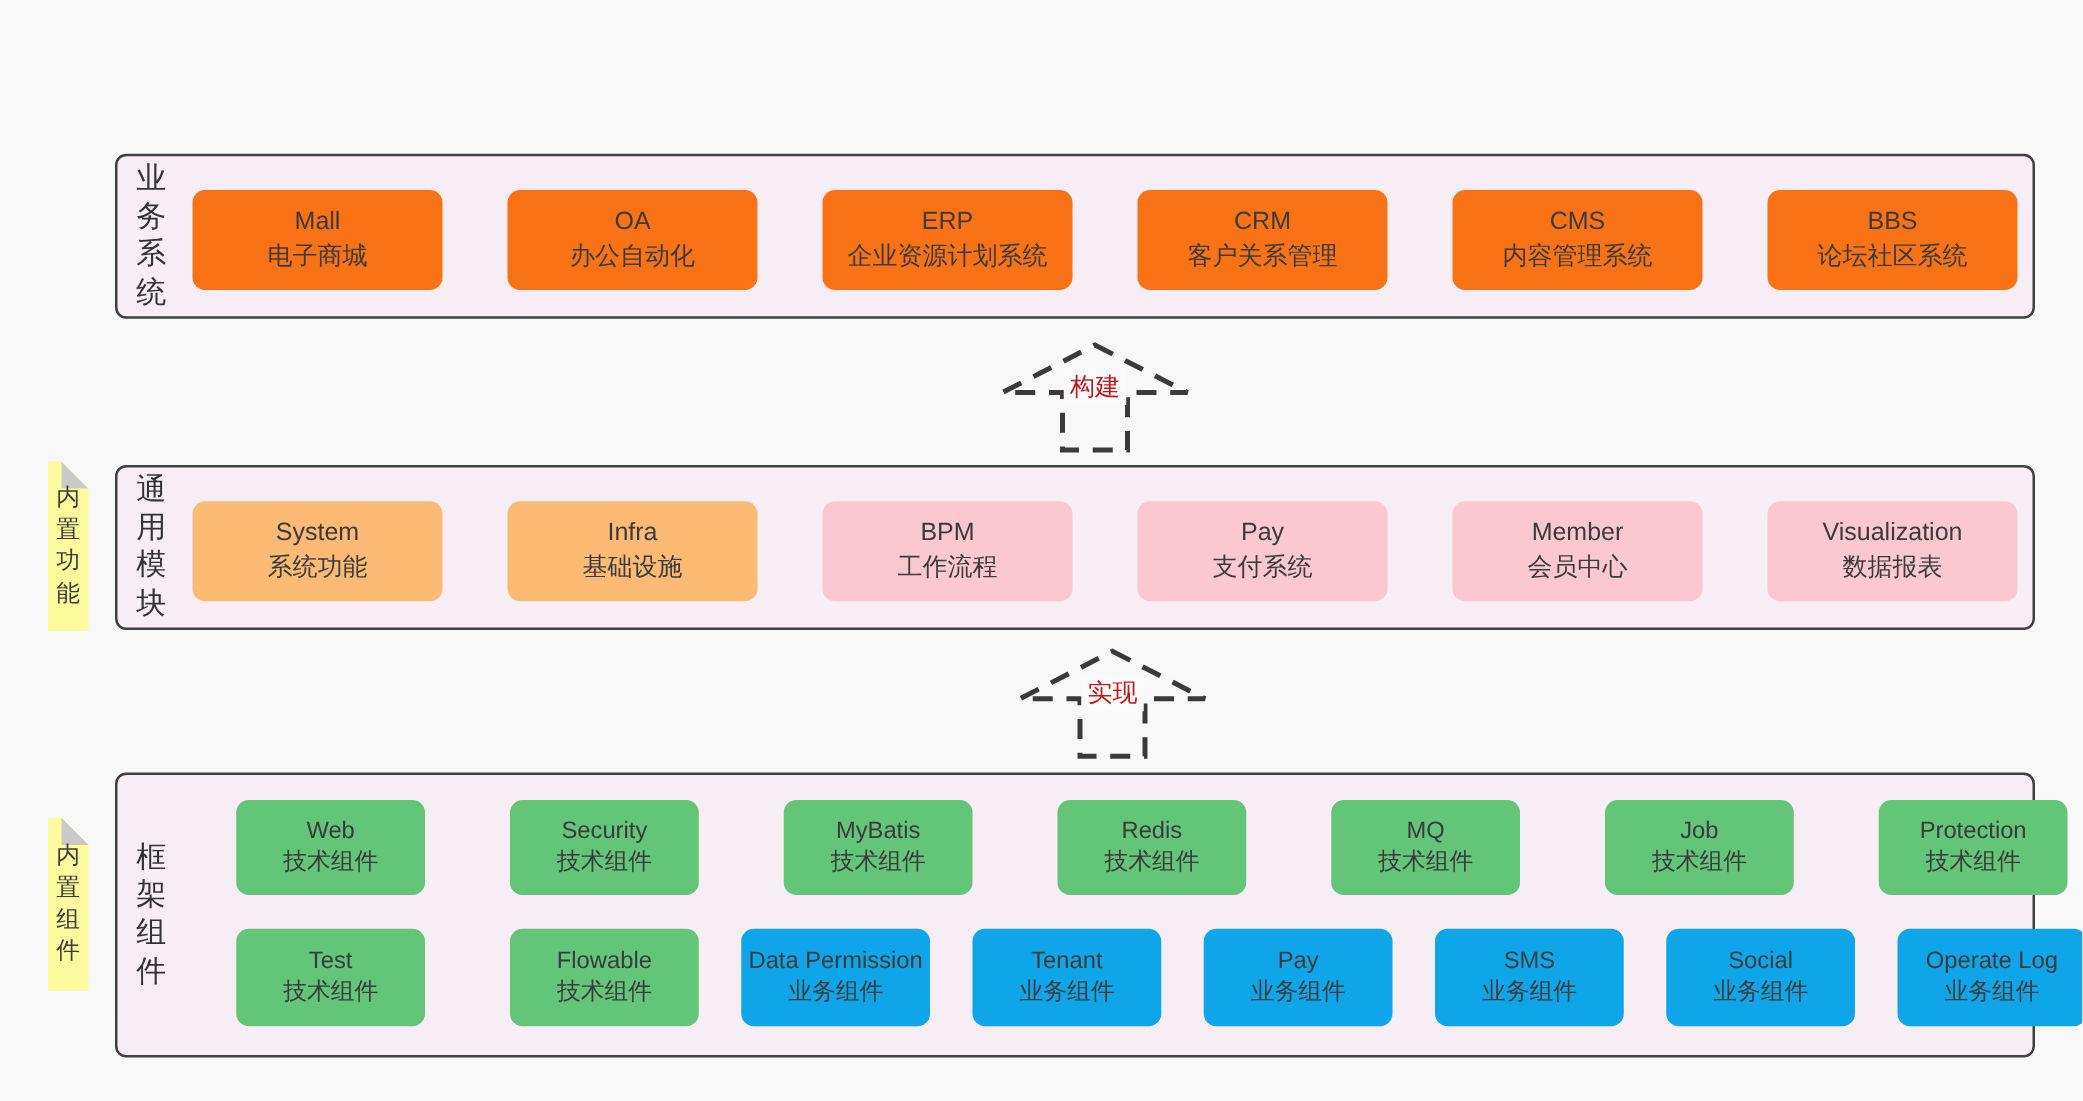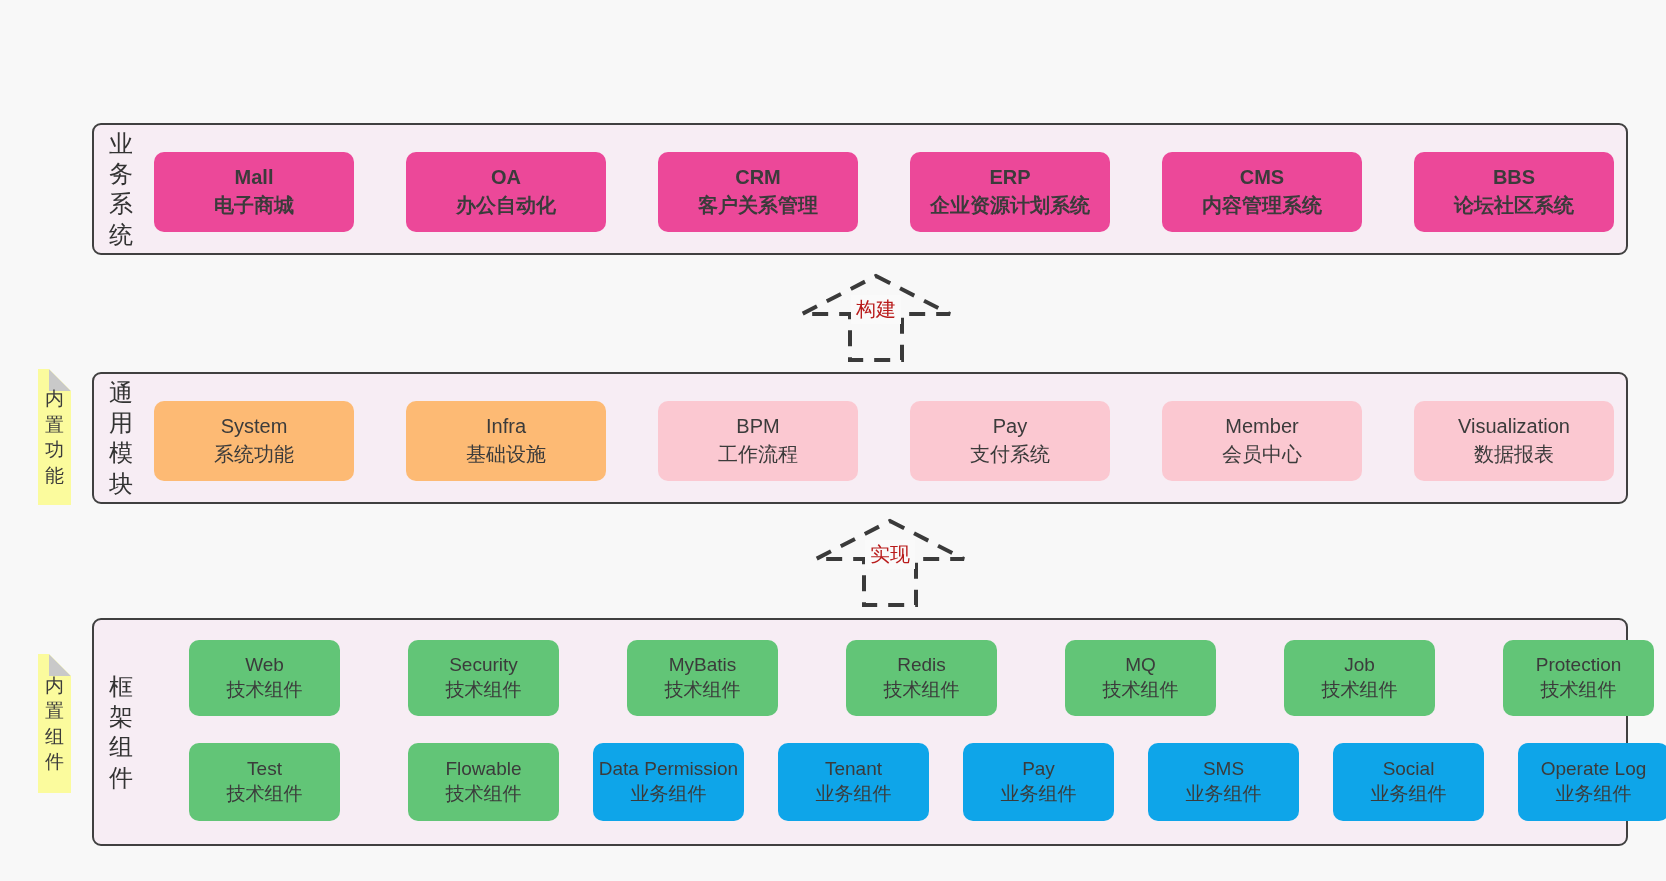--- a/index.html
+++ b/index.html
@@ -59,21 +59,21 @@
     align-items:center; justify-content:center;
     text-align:center;
     font-size:20px;
     line-height:1.38;
     color:#3b3b3b;
   }
   .box-sm { width:151px; font-size:19px; line-height:1.3; }
   .row-tech .box-sm { height:76px; }
   .row-biz  .box-sm { height:78px; }
 
-  .blue        { background:#ec4899;font-weight:bold; }
+  .blue        { background:#f97316; }
   .red         { background:#fdba74; }
   .pink        { background:#fbc8d1; }
   .green-dark  { background:#62c577;margin-left:34px; }
   .green-light { background:#0ea5e9; }
 
   
   .sticky {
     position:absolute;
     left:38px; width:33px;
     background:#fbfb9d;
@@ -137,26 +137,26 @@
     <div class="row6">
       <div class="box blue">
         <div>Mall</div>
         <div>电子商城</div>
       </div>
       <div class="box blue">
         <div>OA</div>
         <div>办公自动化</div>
       </div>
       <div class="box blue">
+        <div>ERP</div>
+        <div>企业资源计划系统</div>
+      </div>
+      <div class="box blue">
         <div>CRM</div>
         <div>客户关系管理</div>
-      </div>
-      <div class="box blue">
-        <div>ERP</div>
-        <div>企业资源计划系统</div>
       </div>
       <div class="box blue">
         <div>CMS</div>
         <div>内容管理系统</div>
       </div>
       <div class="box blue">
         <div>BBS</div>
         <div>论坛社区系统</div>
       </div>
     </div>

